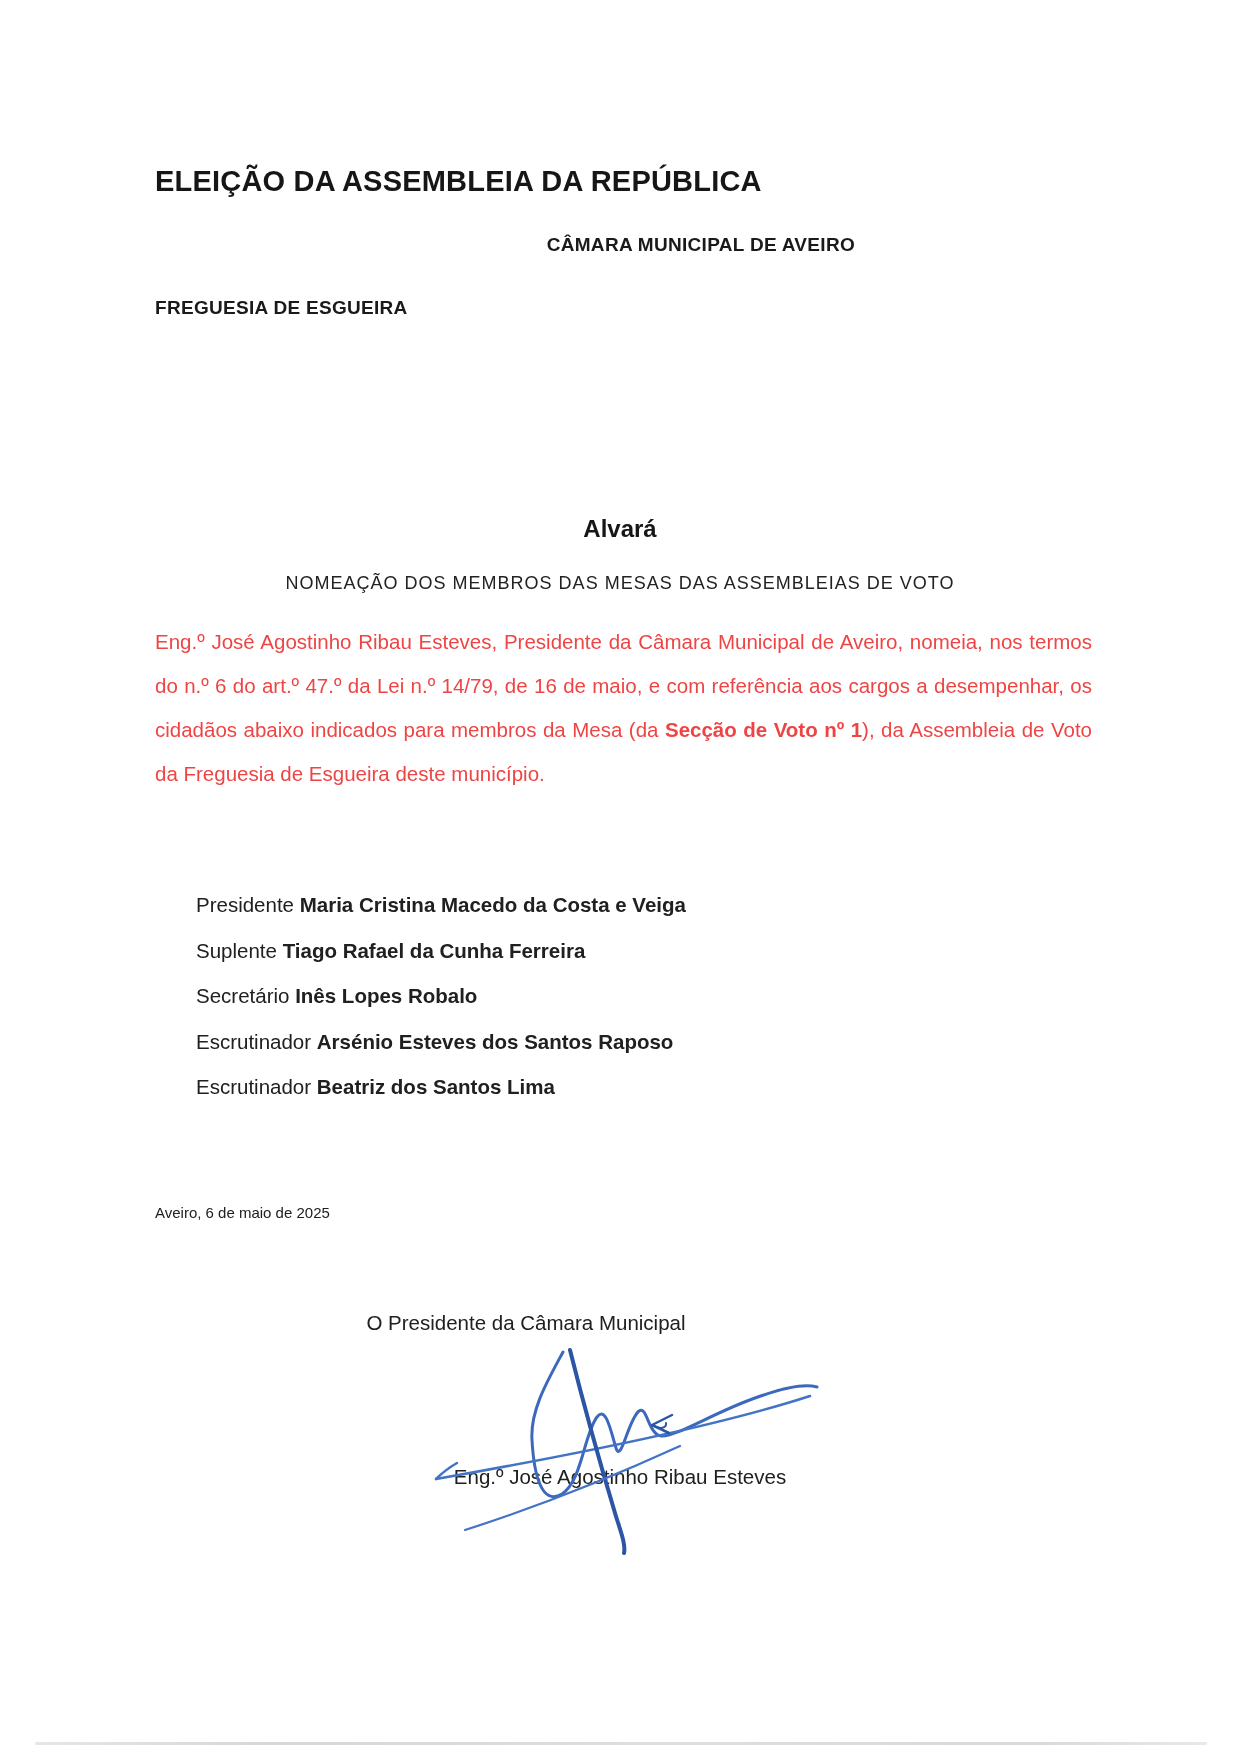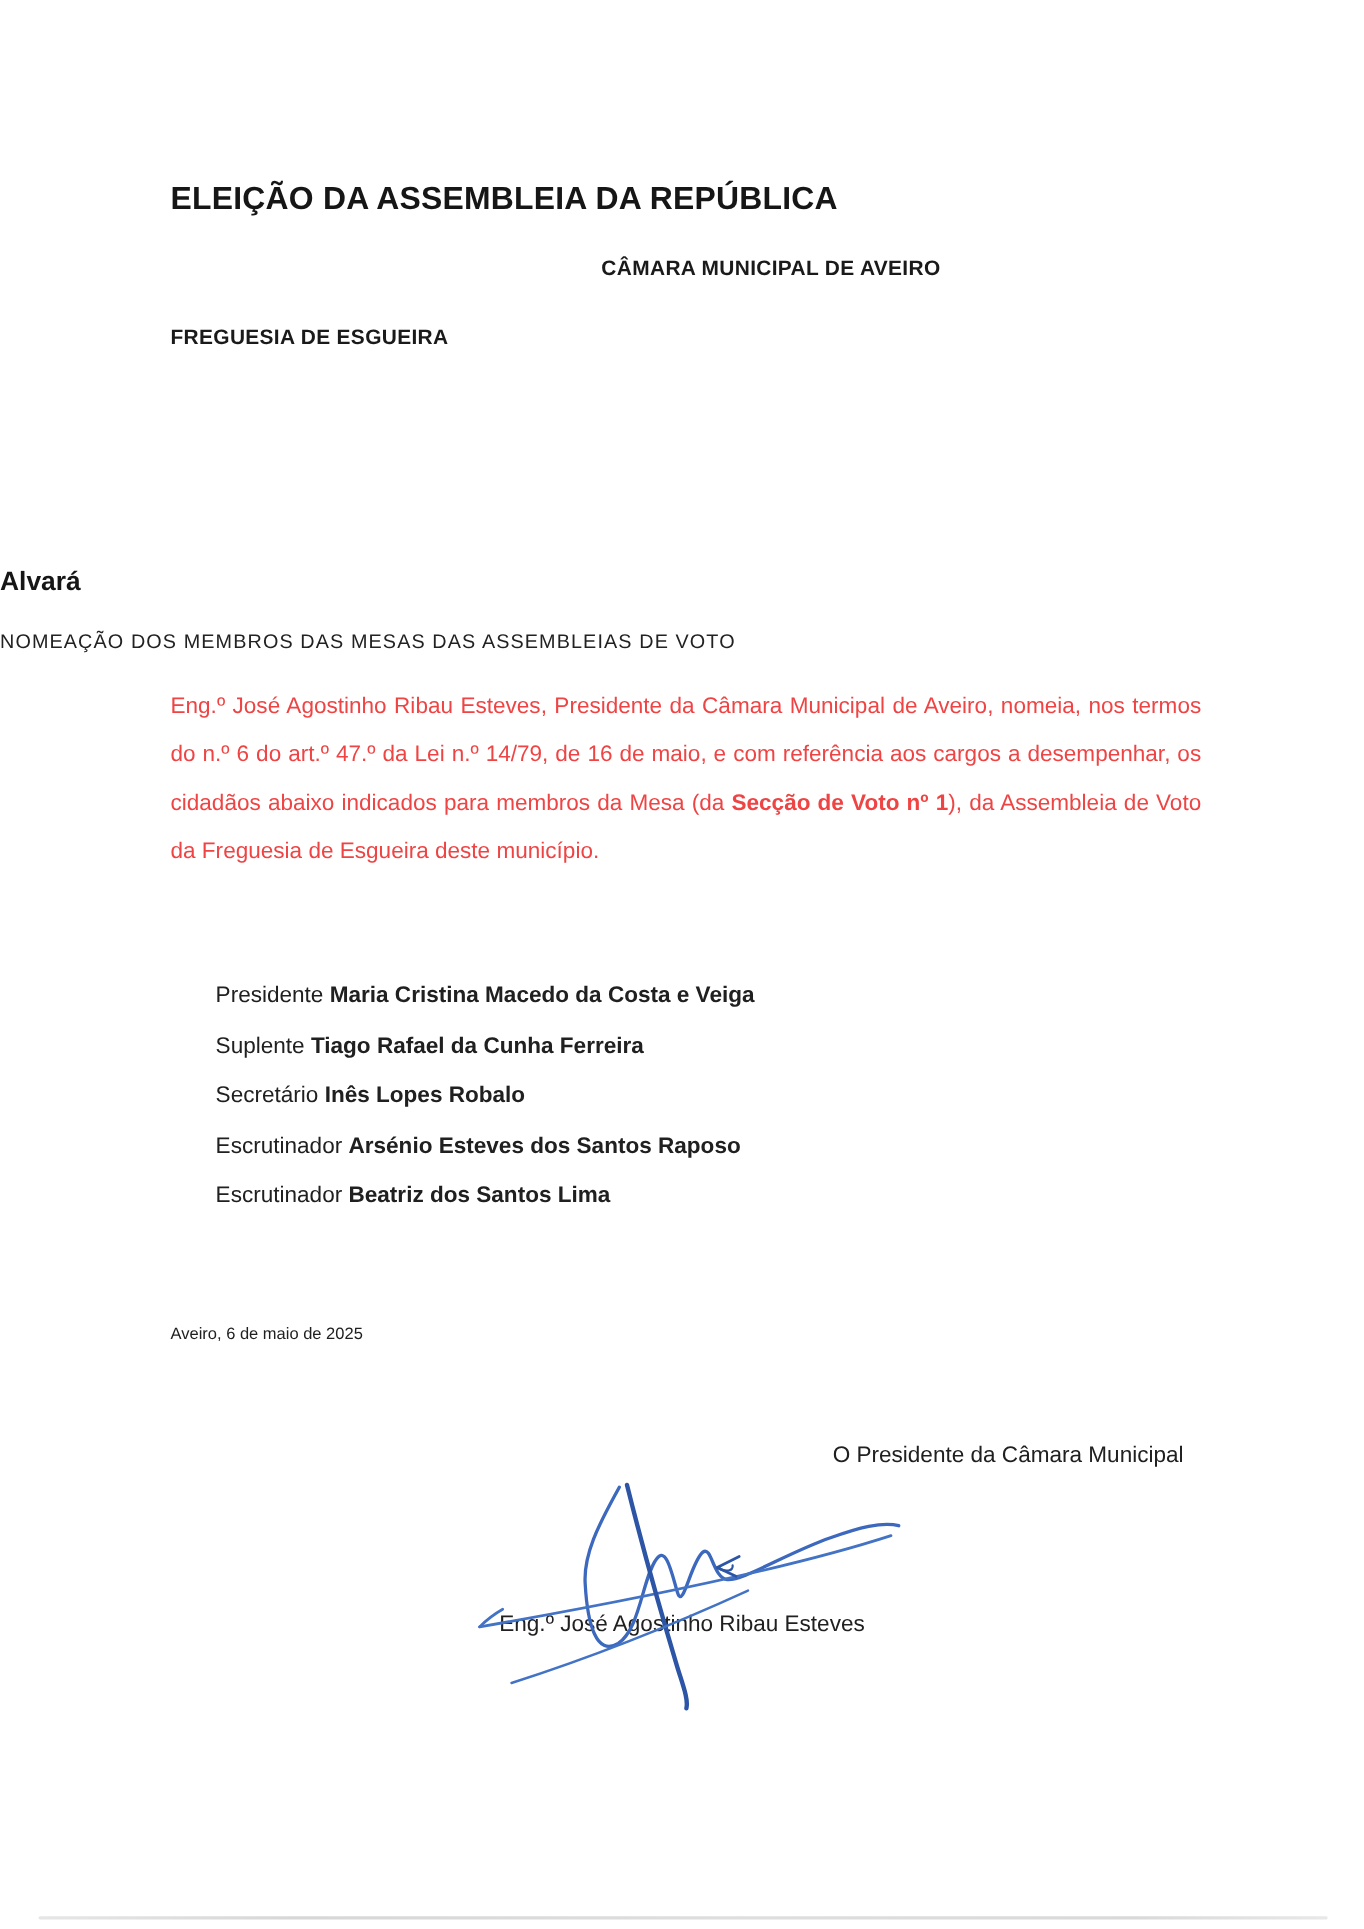--- a/index.html
+++ b/index.html
@@ -30,25 +30,27 @@
     font-size: 19px; line-height: 24px;
     font-weight: bold; color: #1a1a1a;
     letter-spacing: 0.3px;
   }
   .subhead.municipality { top: 233px; text-align: right; }
   .subhead.parish       { top: 296px; }
   .subhead.locality     { top: 338px; }
 
   .doc-title {
     left: 0; top: 514px; width: 1240px;
+    text-align: center;
     font-size: 24px; line-height: 30px;
     font-weight: bold; color: #161616;
   }
   .doc-subtitle {
     left: 0; top: 572px; width: 1240px;
+    text-align: center;
     font-size: 18px; line-height: 22px;
     color: #222222; letter-spacing: 1px;
   }
 
   .body-par {
     left: 155px; top: 620px; width: 937px;
     font-size: 20.5px; line-height: 44px;
     color: #ef4444;
     text-align: justify;
     margin: 0;
@@ -62,24 +64,23 @@
   }
 
   .dateline {
     left: 155px; top: 1200px; width: 600px;
     font-size: 15px; line-height: 26px;
     color: #202020;
   }
 
   .sig-title {
     left: 0; top: 1310px; width: 1052px;
-    text-align: right;
+    text-align: center;
     font-size: 20.5px; line-height: 26px;
     color: #202020;
-    padding-left: 24px;
   }
   .sig-name {
     left: 0; top: 1464px; width: 1240px;
     text-align: center;
     font-size: 20.5px; line-height: 26px;
     color: #202020;
     z-index: 1;
   }
   .sig-ink {
     left: 410px; top: 1338px;

